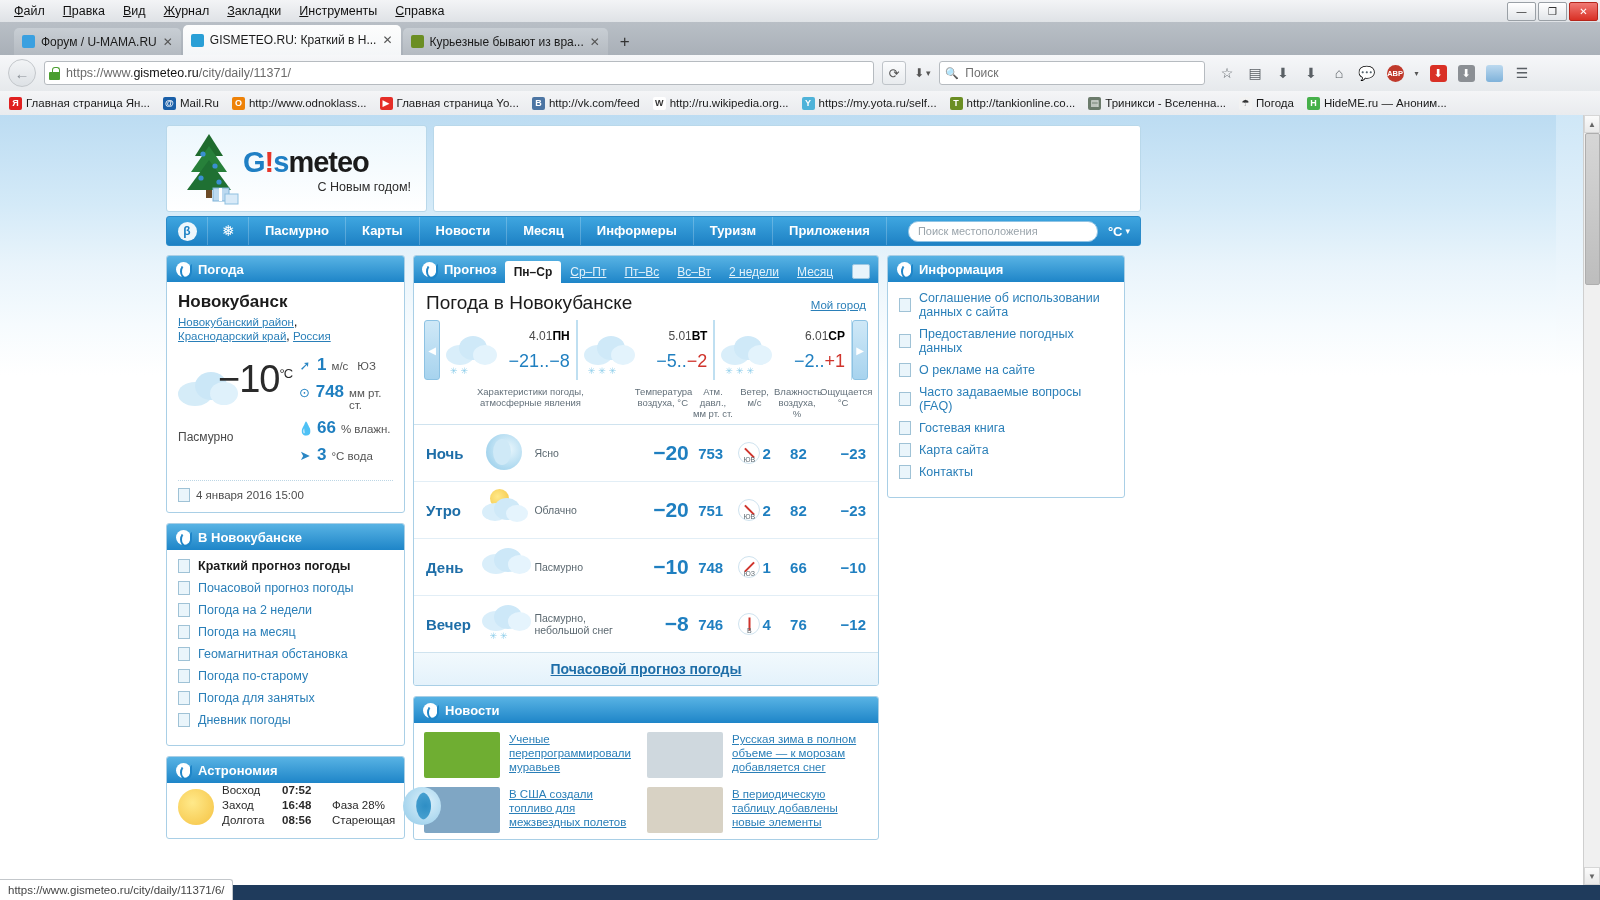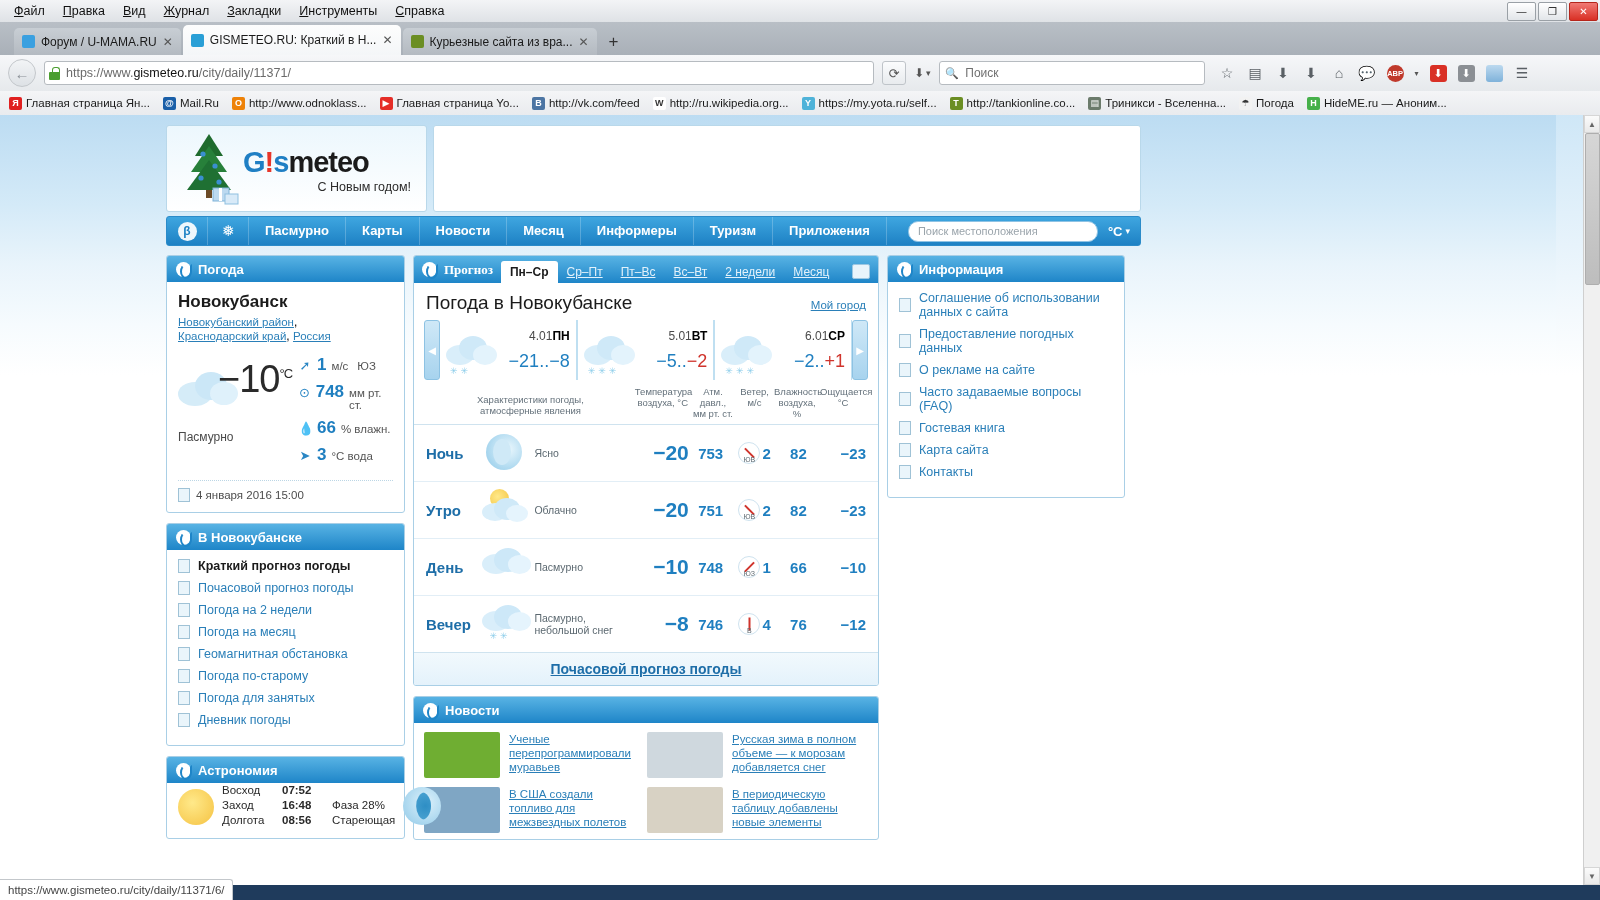--- a/index.html
+++ b/index.html
@@ -190,21 +190,21 @@
   .astroTable .ph{color:#2a2a2a;}
   .moonicon{width:38px;height:38px;border-radius:50%;background:radial-gradient(circle at 60% 40%,#ddf1fb,#8fc9e8);margin-left:auto;margin-top:4px;position:relative;flex:0 0 auto;}
   .moonicon:after{content:"";position:absolute;left:8px;top:5px;width:20px;height:28px;border-radius:50%;
     background:radial-gradient(circle at 72% 50%,#2e8ec4,#54a9d6);clip-path:ellipse(48% 50% at 72% 50%);}
 
   
   .ftabs{
     height:27px;background:linear-gradient(#58b3e4,#1e85c8);border-radius:2px 2px 0 0;
     display:flex;align-items:flex-end;padding:0 8px;gap:0;position:relative;
   }
-  .ftabs .ttl{display:flex;align-items:center;gap:7px;color:#fff;font-size:13px;font-weight:bold;height:27px;padding-right:8px;font-family:Liberation Serif, serif;}
+  .ftabs .ttl{display:flex;align-items:center;gap:7px;color:#fff;font-size:13px;font-weight:bold;height:27px;padding-right:8px;}
   .ftab{height:21px;line-height:21px;padding:0 9px;font-size:12px;color:#e3f2fb;text-decoration:underline;}
   .ftab.active{background:#fff;color:#1b1b1b;font-weight:bold;text-decoration:none;border-radius:3px 3px 0 0;height:22px;line-height:22px;}
   .printer{margin-left:auto;margin-bottom:4px;width:16px;height:13px;background:#e9f4fb;border:1px solid #9dc7e2;border-radius:2px;}
 
   .fhead{display:flex;align-items:baseline;padding:9px 12px 6px 12px;}
   .fhead h1{margin:0;font-size:19px;font-weight:normal;color:#1b1b1b;}
   .fhead .mycity{margin-left:auto;font-size:11.5px;color:#2a7fb8;text-decoration:underline;}
 
   .daystrip{display:flex;align-items:stretch;margin:0 10px;height:60px;}
   .arrow{
@@ -222,21 +222,21 @@
   .dcard .dc-cloud .b{left:13px;top:3px;width:28px;height:24px;background:#cfe9f8;}
   .dcard .dc-cloud .c{left:27px;top:12px;width:24px;height:20px;background:#e3f3fc;}
   .snowdots{position:absolute;left:4px;top:33px;color:#8ccdea;font-size:9px;letter-spacing:3px;}
   .dcard .dright{margin-left:auto;text-align:right;}
   .dcard .ddate{font-size:12px;color:#4a4a4a;}
   .dcard .dtemp{font-size:18px;color:#1f7fc0;font-weight:normal;margin-top:8px;}
   .dcard .dtemp .hot{color:#d0342c;}
   .dcard .dtemp .cold{color:#1f7fc0;}
 
   .collhead{display:flex;font-size:9.5px;color:#63707a;line-height:11px;padding:6px 12px 5px 12px;border-bottom:1px solid #cfe3ef;}
-  .collhead .c-desc{width:236px;text-align:center;margin-top:8px;}
+  .collhead .c-desc{width:236px;text-align:center;}
   .collhead .c-t{width:56px;text-align:center;}
   .collhead .c-p{width:50px;text-align:center;}
   .collhead .c-w{width:44px;text-align:center;}
   .collhead .c-h{width:46px;text-align:center;}
   .collhead .c-f{width:46px;text-align:center;}
 
   .frow{display:flex;align-items:center;height:56px;border-bottom:1px solid #e2eef6;padding:0 12px;}
   .frow:last-of-type{border-bottom:none;}
   .frow .part{width:62px;font-size:15px;font-weight:bold;color:#1e6ea8;}
   .frow .ricon{width:54px;position:relative;height:42px;flex:0 0 auto;}
@@ -305,21 +305,21 @@
           <span class="tlabel">Форум / U-MAMA.RU</span>
           <span class="tclose">✕</span>
         </div>
         <div class="tab active">
           <span class="favicon" style="background:#2a9fd6"></span>
           <span class="tlabel">GISMETEO.RU: Краткий в Н...</span>
           <span class="tclose">✕</span>
         </div>
         <div class="tab">
           <span class="favicon" style="background:#6b8e23"></span>
-          <span class="tlabel">Курьезные сайта из вра...</span>
+          <span class="tlabel">Курьезные бывают из вра...</span>
           <span class="tclose">✕</span>
         </div>
         <div class="newtab">+</div>
       </div>
   </div>
 
   <div class="navbar">
     <div class="navback">←</div>
     <div class="urlbar">
       <span class="lock">

